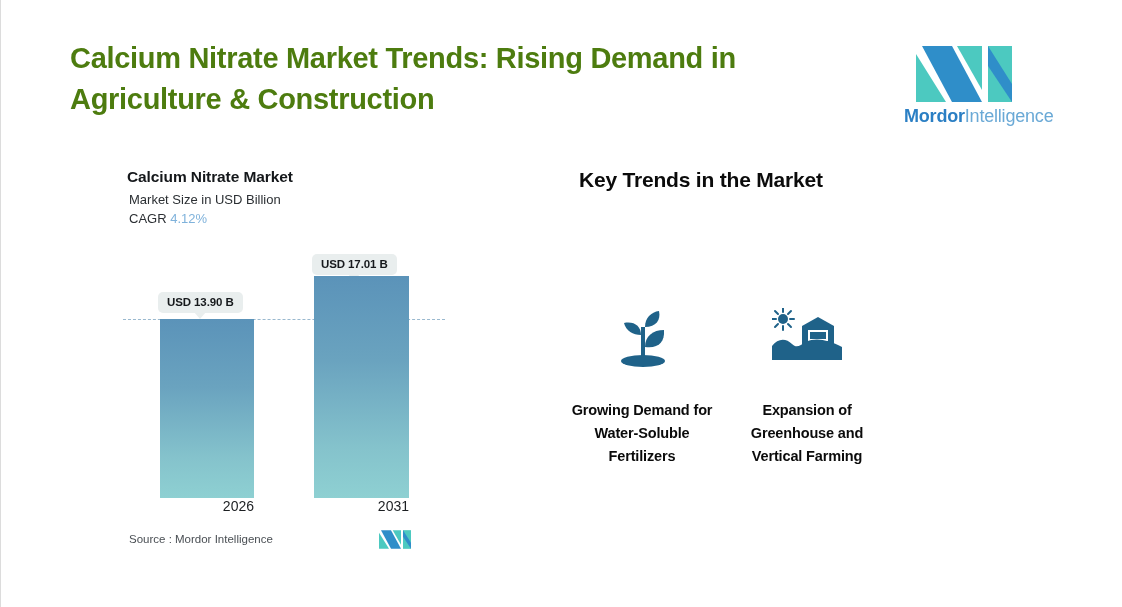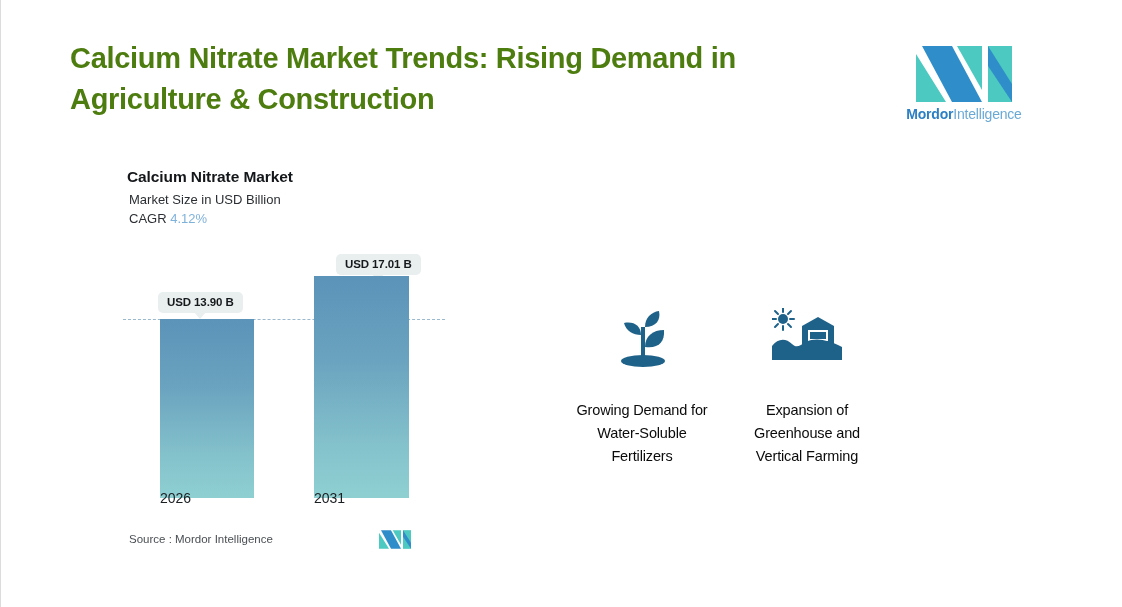--- a/index.html
+++ b/index.html
@@ -38,21 +38,21 @@
     position: absolute;
     left: 903px;
     top: 46px;
     width: 120px;
     height: 76px;
   }
   .brand-mark { position: relative; width: 96px; height: 56px; margin: 0 auto; }
   .brand-text {
     margin-top: 4px;
     text-align: center;
-    font-size: 14px;
+    font-size: 18px;
     white-space: nowrap;
     letter-spacing: -0.2px;
   }
   .brand-text .b1 { font-weight: bold; color: #2b7fc4; }
   .brand-text .b2 { font-weight: normal; color: #6aa9d6; }
 
   
   .chart-title {
     position: absolute; left: 126px; top: 168px;
     font-size: 15.5px; font-weight: bold; color: #14171a;
@@ -99,28 +99,28 @@
   .callout::after {
     content: "";
     position: absolute;
     left: 50%; margin-left: -6px; bottom: -6px;
     width: 0; height: 0;
     border-left: 6px solid transparent;
     border-right: 6px solid transparent;
     border-top: 7px solid #e9eeee;
   }
   .callout-1 { left: 39px; top: 52px; }
-  .callout-2 { left: 193px; top: 14px; margin-left: 24px; }
+  .callout-2 { left: 193px; top: 14px; }
 
   .xlab {
     position: absolute;
-    top: 250px;
+    top: 258px;
     font-size: 14px;
     color: #1c1f22;
-    text-align: left;
+    text-align: right;
   }
   .xlab-1 { left: 41px;  width: 94px; }
   .xlab-2 { left: 195px; width: 95px; }
 
   .source {
     position: absolute; left: 128px; top: 533px;
     font-size: 11.5px; color: #4a4f54;
   }
   .source-mark { position: absolute; left: 378px; top: 530px; width: 32px; height: 19px; }
 
@@ -133,21 +133,21 @@
 
   .trend { position: absolute; top: 300px; width: 150px; text-align: center; }
   .trend-1 { left: 566px; }
   .trend-2 { left: 731px; }
   .trend-3 { left: 899px; }
 
   .trend-icon { height: 74px; display: flex; align-items: center; justify-content: center; }
   .trend-label {
     margin-top: 25px;
     font-size: 14.5px;
-    font-weight: normal;
+    font-weight: bold;
     line-height: 23px;
     color: #0b0b0b;
     letter-spacing: -0.15px;
   }
 </style>
 </head>
 <body>
 
 <div id="page">
 
@@ -192,20 +192,21 @@
   <div class="source-mark">
     <svg width="32" height="19" viewBox="0 0 96 56" xmlns="http://www.w3.org/2000/svg">
       <polygon points="0,56 0,8 30,56" fill="#4cc9c0"></polygon>
       <polygon points="6,0 36,0 66,56 36,56" fill="#2f8ec9"></polygon>
       <polygon points="41,0 66,0 66,44" fill="#4cc9c0"></polygon>
       <polygon points="72,0 96,0 96,56 72,56" fill="#4cc9c0"></polygon>
       <polygon points="72,0 96,38 96,56 72,20" fill="#2f8ec9"></polygon>
     </svg>
   </div>
 
+  <div class="trends-title">Key Trends in the Market</div>
 
   <div class="trend trend-1">
     <div class="trend-icon">
       <svg width="54" height="60" viewBox="0 0 54 60" xmlns="http://www.w3.org/2000/svg" fill="#1f6289">
         <path d="M26 52 V20 h4 v32 z"></path>
         <path d="M30 20 c0-9 6-15 14-16 c2 9-3 16-14 16 z"></path>
         <path d="M26 28 C18 28 11 24 9 16 c10-2 17 3 17 12 z"></path>
         <path d="M30 40 c0-11 8-17 19-17 c1 12-6 19-19 17 z"></path>
         <ellipse cx="28" cy="54" rx="22" ry="6"></ellipse>
       </svg>

